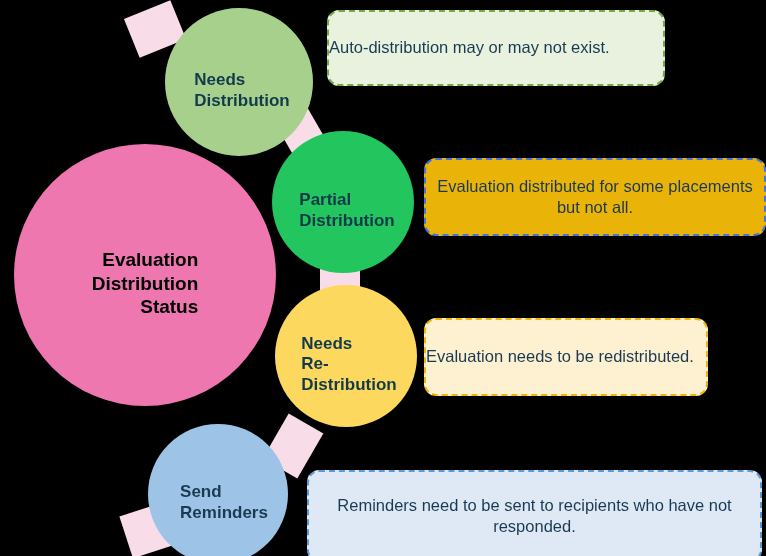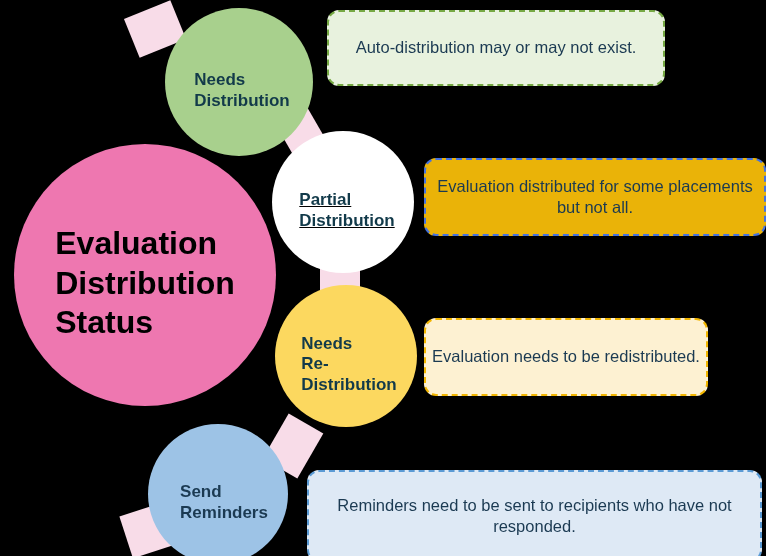--- a/index.html
+++ b/index.html
@@ -42,45 +42,44 @@
 
   .hub {
     background: #EE77B0;
     left: 14px;
     top: 144px;
     width: 262px;
     height: 262px;
   }
   .hub .node-label {
     color: #000000;
-    font-size: 32px;
-    text-align: left;
+    font-size: 19px;
+    text-align: right;
     line-height: 1.24;
   }
 
   .c-needs-dist {
     background: #A8D08D;
     left: 165px;
     top: 8px;
     width: 148px;
     height: 148px;
   }
   .c-needs-dist .node-label {
     color: #123A4A;
     font-size: 17px;
     margin-left: 6px;
   }
 
   .c-partial {
-    background: #ffffff;
+    background: #22c55e;
     left: 272px;
     top: 131px;
     width: 142px;
     height: 142px;
-    text-decoration: underline;
   }
   .c-partial .node-label {
     color: #123A4A;
     font-size: 17px;
     margin-left: 8px;
   }
 
   .c-redist {
     background: #FCD85F;
     left: 275px;
@@ -107,21 +106,21 @@
     margin-left: 12px;
   }
 
   
   .callout {
     position: absolute;
     box-sizing: border-box;
     border-radius: 12px;
     display: flex;
     align-items: center;
-    justify-content: center;
+    justify-content: flex-start;
     text-align: center;
     color: #1B3A52;
     font-size: 16.5px;
     line-height: 1.3;
     padding: 6px 0;
   }
 
   .callout-green {
     left: 327px;
     top: 10px;

